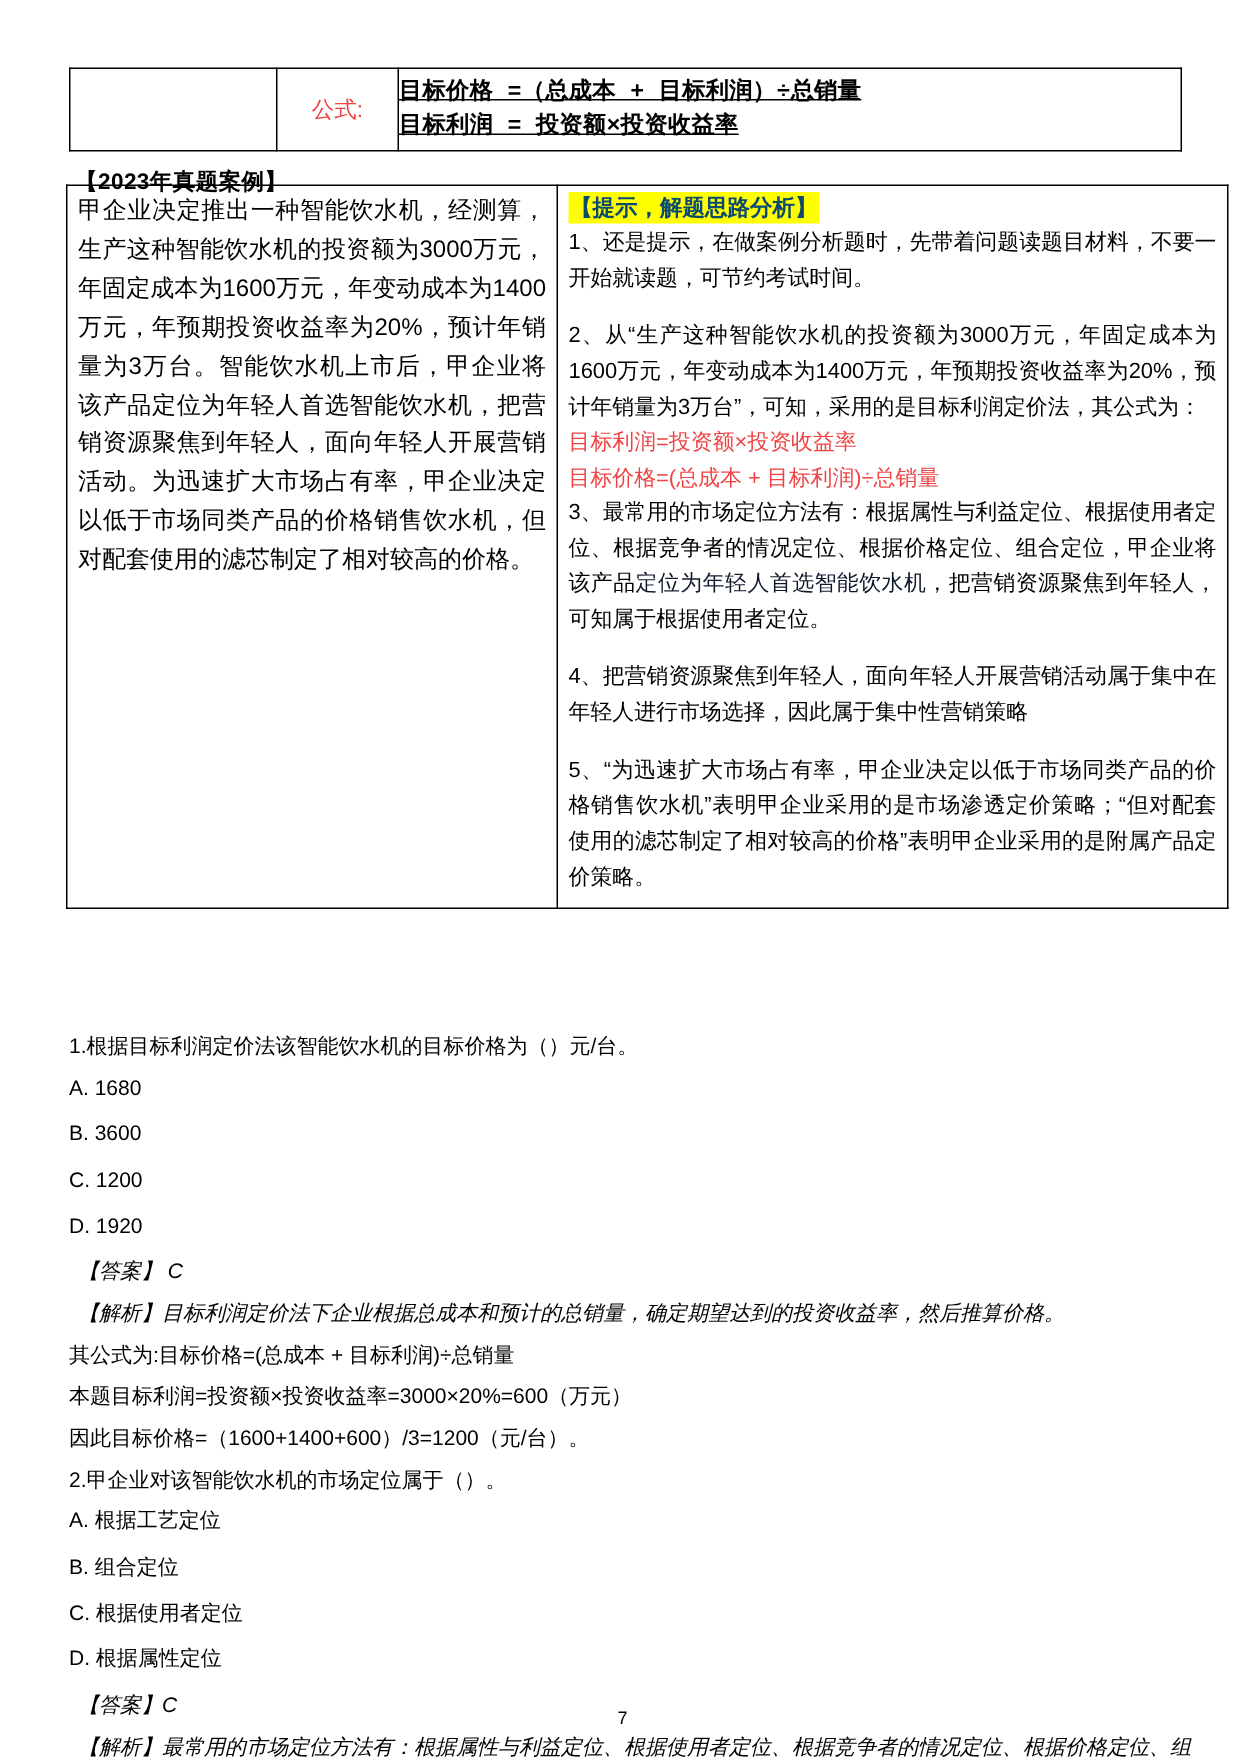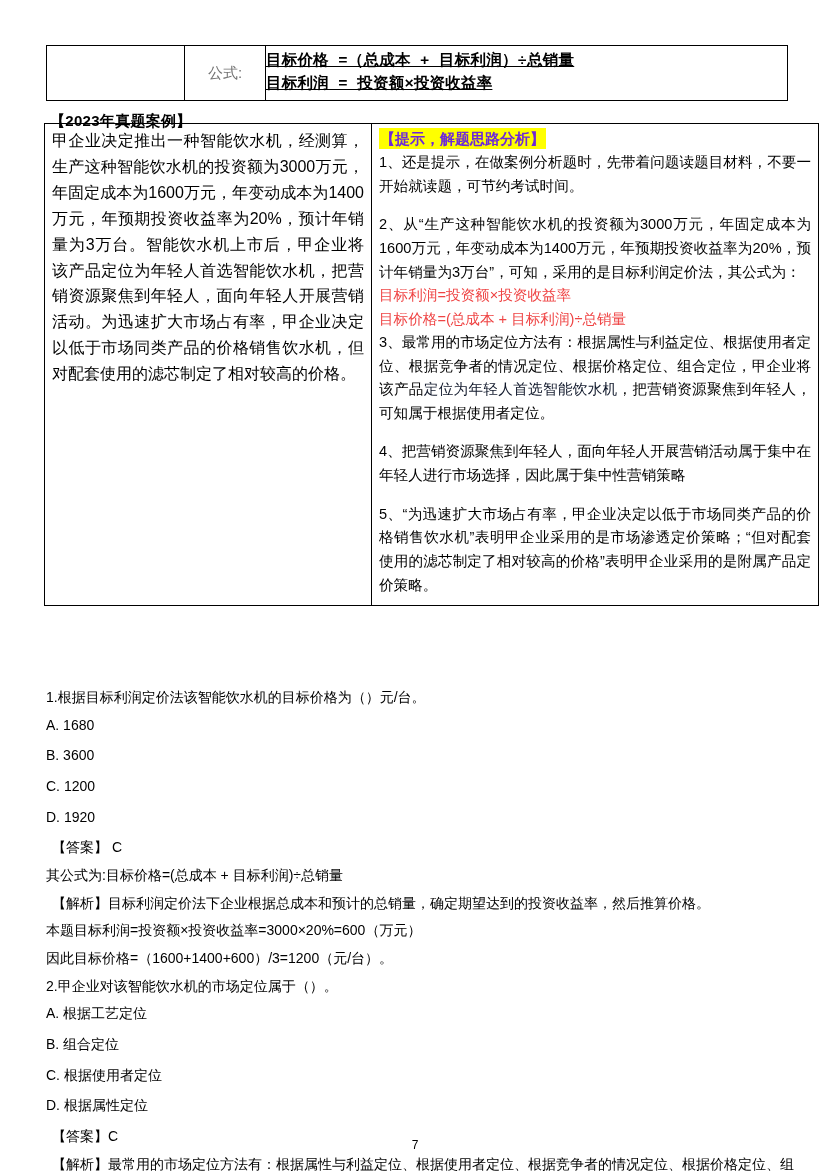--- a/index.html
+++ b/index.html
@@ -36,21 +36,21 @@
   .formula-table td {
     border: 1px solid #000000;
     padding: 0;
     vertical-align: middle;
   }
   .fx-blank { width: 137px; height: 54px; }
   .fx-label {
     width: 80px;
     text-align: center;
     font-size: 15px;
-    color: #737373;
+    color: #ef4444;
   }
   .fx-body {
     padding: 4px 6px 5px 10px;
     font-family: Liberation Mono, monospace;
   }
   .fx-line {
     font-size: 15.5px;
     font-weight: bold;
     text-decoration: underline;
     line-height: 1.5;
@@ -89,21 +89,21 @@
     font-size: 16px;
     line-height: 1.62;
     text-align: justify;
     text-justify: inter-ideograph;
     letter-spacing: 0px;
   }
 
   .hint-title {
     display: inline-block;
     background: #ffff00;
-    color: #6d28d9;
+    color: #0c4a6e;
     font-weight: bold;
     font-size: 15px;
     line-height: 1.4;
     padding: 0 1px;
   }
 
   .rp {
     font-size: 14.6px;
     line-height: 1.62;
     text-align: justify;
@@ -131,21 +131,21 @@
   }
   .qa-line {
     font-size: 14px;
     line-height: 1.62;
     margin: 0 0 7px 0;
     text-align: justify;
     text-justify: inter-ideograph;
   }
   .qa-line.opt { margin-bottom: 8px; }
   .qa-line.flow { margin-bottom: 5px; }
-  .qa-line.indent { padding-left: 6px; }
+  .qa-line.indent { padding-left: 6px; font-style: italic; }
 
   
   .page-number {
     position: absolute;
     left: 0;
     top: 1138px;
     width: 830px;
     text-align: center;
     font-size: 12px;
     color: #000000;
@@ -194,22 +194,22 @@
     </table>
 
   <div class="qa">
 
     <div class="qa-line flow">1.根据目标利润定价法该智能饮水机的目标价格为（）元/台。</div>
     <div class="qa-line opt">A. 1680</div>
     <div class="qa-line opt">B. 3600</div>
     <div class="qa-line opt">C. 1200</div>
     <div class="qa-line opt">D. 1920</div>
     <div class="qa-line flow indent">【答案】 C</div>
+    <div class="qa-line flow indent">【解析】目标利润定价法下企业根据总成本和预计的总销量，确定期望达到的投资收益率，然后推算价格。</div>
     <div class="qa-line flow">其公式为:目标价格=(总成本 + 目标利润)÷总销量</div>
-    <div class="qa-line flow indent">【解析】目标利润定价法下企业根据总成本和预计的总销量，确定期望达到的投资收益率，然后推算价格。</div>
     <div class="qa-line flow">本题目标利润=投资额×投资收益率=3000×20%=600（万元）</div>
     <div class="qa-line flow">因此目标价格=（1600+1400+600）/3=1200（元/台）。</div>
 
     <div class="qa-line flow">2.甲企业对该智能饮水机的市场定位属于（）。</div>
     <div class="qa-line opt">A. 根据工艺定位</div>
     <div class="qa-line opt">B. 组合定位</div>
     <div class="qa-line opt">C. 根据使用者定位</div>
     <div class="qa-line opt">D. 根据属性定位</div>
     <div class="qa-line flow indent">【答案】C</div>
     <div class="qa-line flow indent">【解析】最常用的市场定位方法有：根据属性与利益定位、根据使用者定位、根据竞争者的情况定位、根据价格定位、组合定位。</div>

